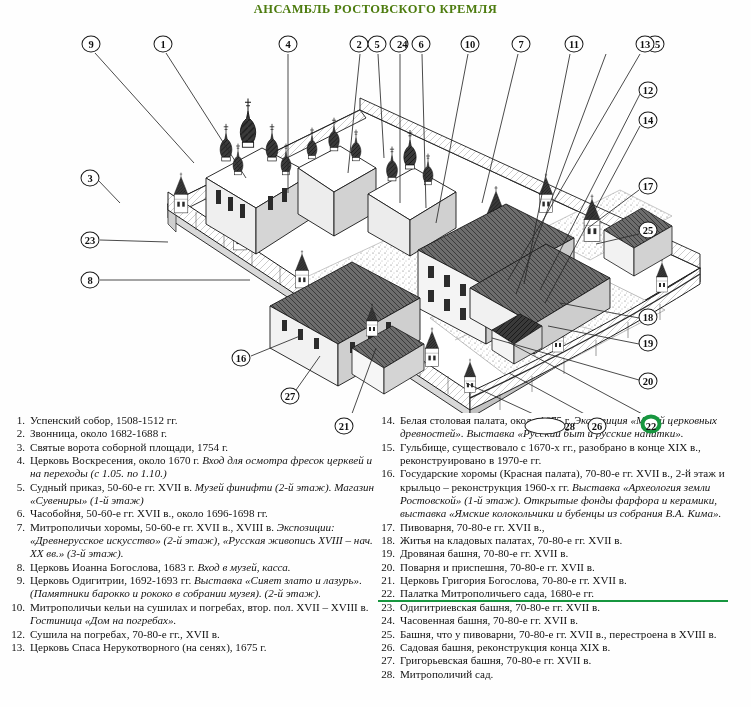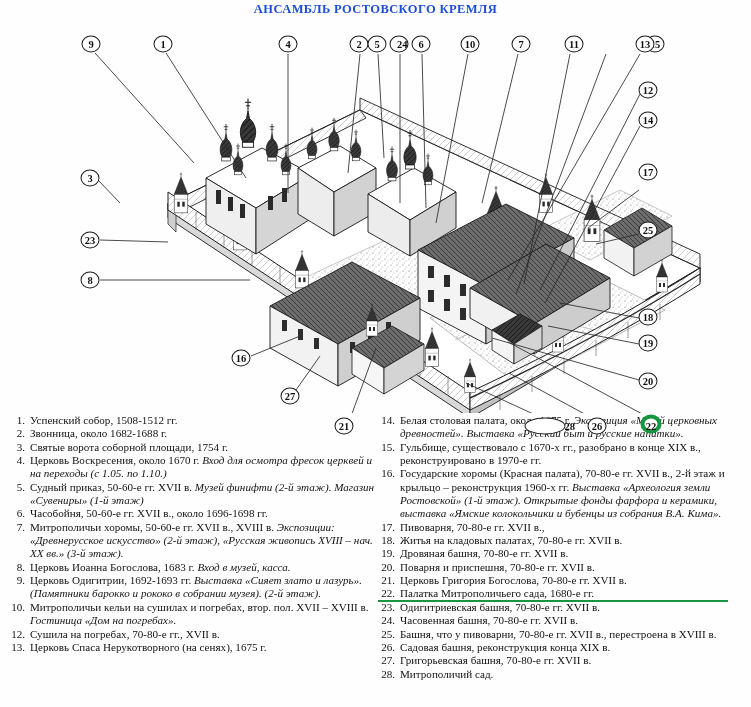--- a/index.html
+++ b/index.html
@@ -26,21 +26,21 @@
   .title {
     position: absolute;
     top: 2px;
     left: 0;
     width: 751px;
     text-align: center;
     font-family: "Liberation Serif", serif;
     font-size: 12.5px;
     font-weight: bold;
     letter-spacing: 0.4px;
-    color: #1d4ed8;
+    color: #4d7c0f;
   }
 
   
   .map-area {
     position: absolute;
     left: 0;
     top: 18px;
     width: 751px;
     height: 395px;
   }
@@ -419,21 +419,21 @@
         <div class="marker" style="left: 399px; top: 26px; text-align: right;">24</div>
         <div class="marker" style="left: 421px; top: 26px;">6</div>
         <div class="marker" style="left: 470px; top: 26px;">10</div>
         <div class="marker" style="left: 521px; top: 26px;">7</div>
         <div class="marker" style="left: 574px; top: 26px;">11</div>
         <div class="marker" style="left: 607px; top: 26px; margin-left: 48px;">15</div>
         <div class="marker" style="left: 645px; top: 26px;">13</div>
         <div class="marker" style="left: 648px; top: 72px;">12</div>
         <div class="marker" style="left: 648px; top: 102px;">14</div>
         <div class="marker" style="left: 90px; top: 160px;">3</div>
-        <div class="marker" style="left: 648px; top: 154px;">17</div>
+        <div class="marker" style="left: 648px; top: 168px;">17</div>
         <div class="marker" style="left: 648px; top: 212px;">25</div>
         <div class="marker" style="left: 90px; top: 222px;">23</div>
         <div class="marker" style="left: 90px; top: 262px;">8</div>
         <div class="marker" style="left: 648px; top: 299px;">18</div>
         <div class="marker" style="left: 648px; top: 325px;">19</div>
         <div class="marker" style="left: 241px; top: 340px;">16</div>
         <div class="marker" style="left: 648px; top: 363px;">20</div>
         <div class="marker" style="left: 290px; top: 378px;">27</div>
         <div class="marker" style="left: 344px; top: 408px;">21</div>
         <div class="marker" style="left: 545px; top: 408px; padding-left: 39px;">28</div>

